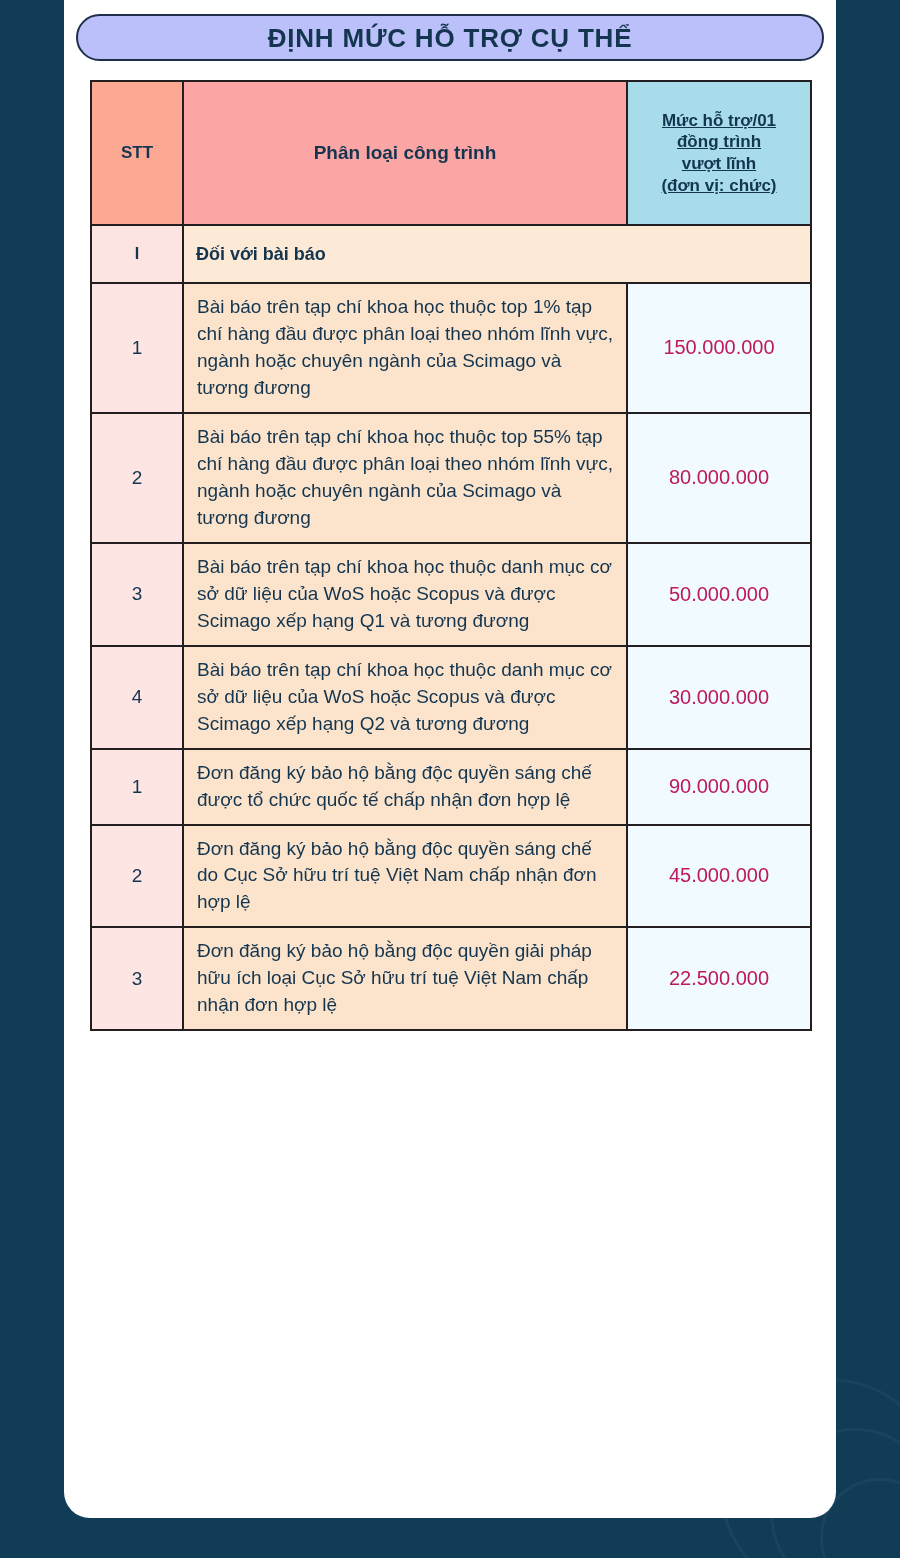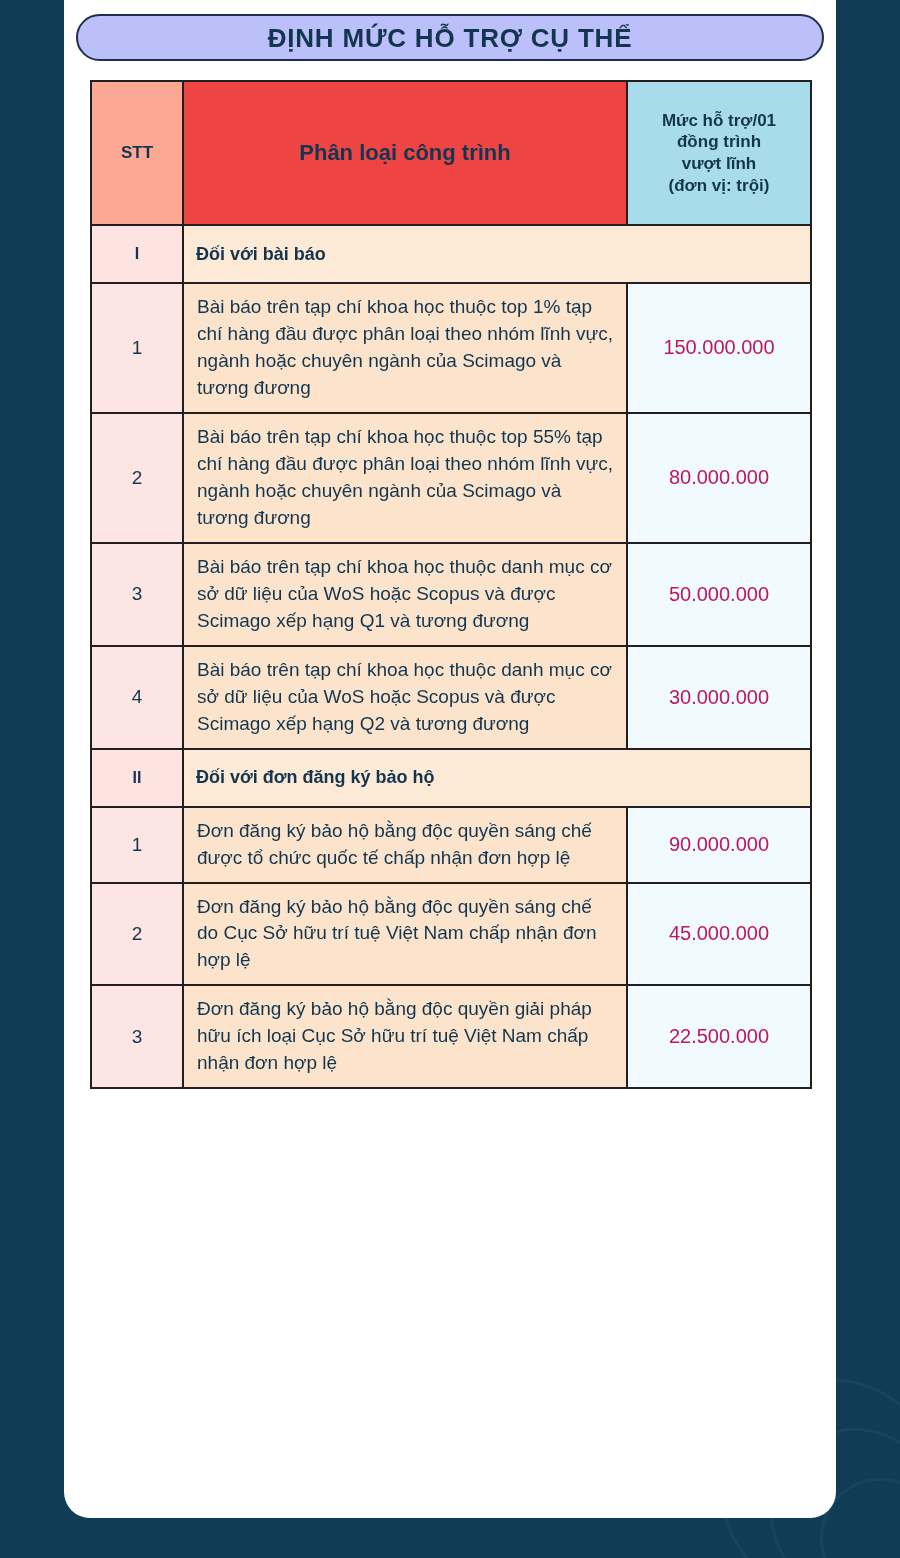--- a/index.html
+++ b/index.html
@@ -84,34 +84,35 @@
   th.h-stt {
     background: #fca893;
     color: #14354f;
     font-size: 17px;
     font-weight: 700;
     text-align: center;
     height: 144px;
     margin-top: 36px;
   }
   th.h-desc {
-    background: #ef4444;
-    color: #14354f;
-    font-size: 22px;
+    background: #fca5a5;
+    color: #14354f;
+    font-size: 19px;
     font-weight: 700;
     text-align: center;
   }
   th.h-val {
     background: #a8dcea;
     color: #14354f;
     font-size: 17px;
     font-weight: 700;
     text-align: center;
     line-height: 1.28;
     padding: 4px 2px;
+    text-decoration: underline;
   }
 
   
   td.sec-num {
     background: #fde4e1;
     color: #14354f;
     font-size: 16px;
     font-weight: 700;
     text-align: center;
     height: 58px;
@@ -172,21 +173,21 @@
         <col class="c-val">
       </colgroup>
       <thead>
         <tr>
           <th class="h-stt">STT</th>
           <th class="h-desc">Phân loại công trình</th>
           <th class="h-val">
             <div>Mức hỗ trợ/01</div>
             <div>đồng trình</div>
             <div>vượt lĩnh</div>
-            <div>(đơn vị: trội)</div>
+            <div>(đơn vị: chức)</div>
           </th>
         </tr>
       </thead>
       <tbody>
 
         <tr>
           <td class="sec-num">I</td>
           <td class="sec-label" colspan="2">Đối với bài báo</td>
         </tr>
 
@@ -204,24 +205,20 @@
           <td class="d-num">3</td>
           <td class="d-desc">Bài báo trên tạp chí khoa học thuộc danh mục cơ sở dữ liệu của WoS hoặc Scopus và được Scimago xếp hạng Q1 và tương đương</td>
           <td class="d-val">50.000.000</td>
         </tr>
         <tr>
           <td class="d-num">4</td>
           <td class="d-desc">Bài báo trên tạp chí khoa học thuộc danh mục cơ sở dữ liệu của WoS hoặc Scopus và được Scimago xếp hạng Q2 và tương đương</td>
           <td class="d-val">30.000.000</td>
         </tr>
 
-        <tr>
-          <td class="sec-num">II</td>
-          <td class="sec-label" colspan="2">Đối với đơn đăng ký bảo hộ</td>
-        </tr>
 
         <tr>
           <td class="d-num">1</td>
           <td class="d-desc">Đơn đăng ký bảo hộ bằng độc quyền sáng chế được tổ chức quốc tế chấp nhận đơn hợp lệ</td>
           <td class="d-val">90.000.000</td>
         </tr>
         <tr>
           <td class="d-num">2</td>
           <td class="d-desc">Đơn đăng ký bảo hộ bằng độc quyền sáng chế do Cục Sở hữu trí tuệ Việt Nam chấp nhận đơn hợp lệ</td>
           <td class="d-val">45.000.000</td>

